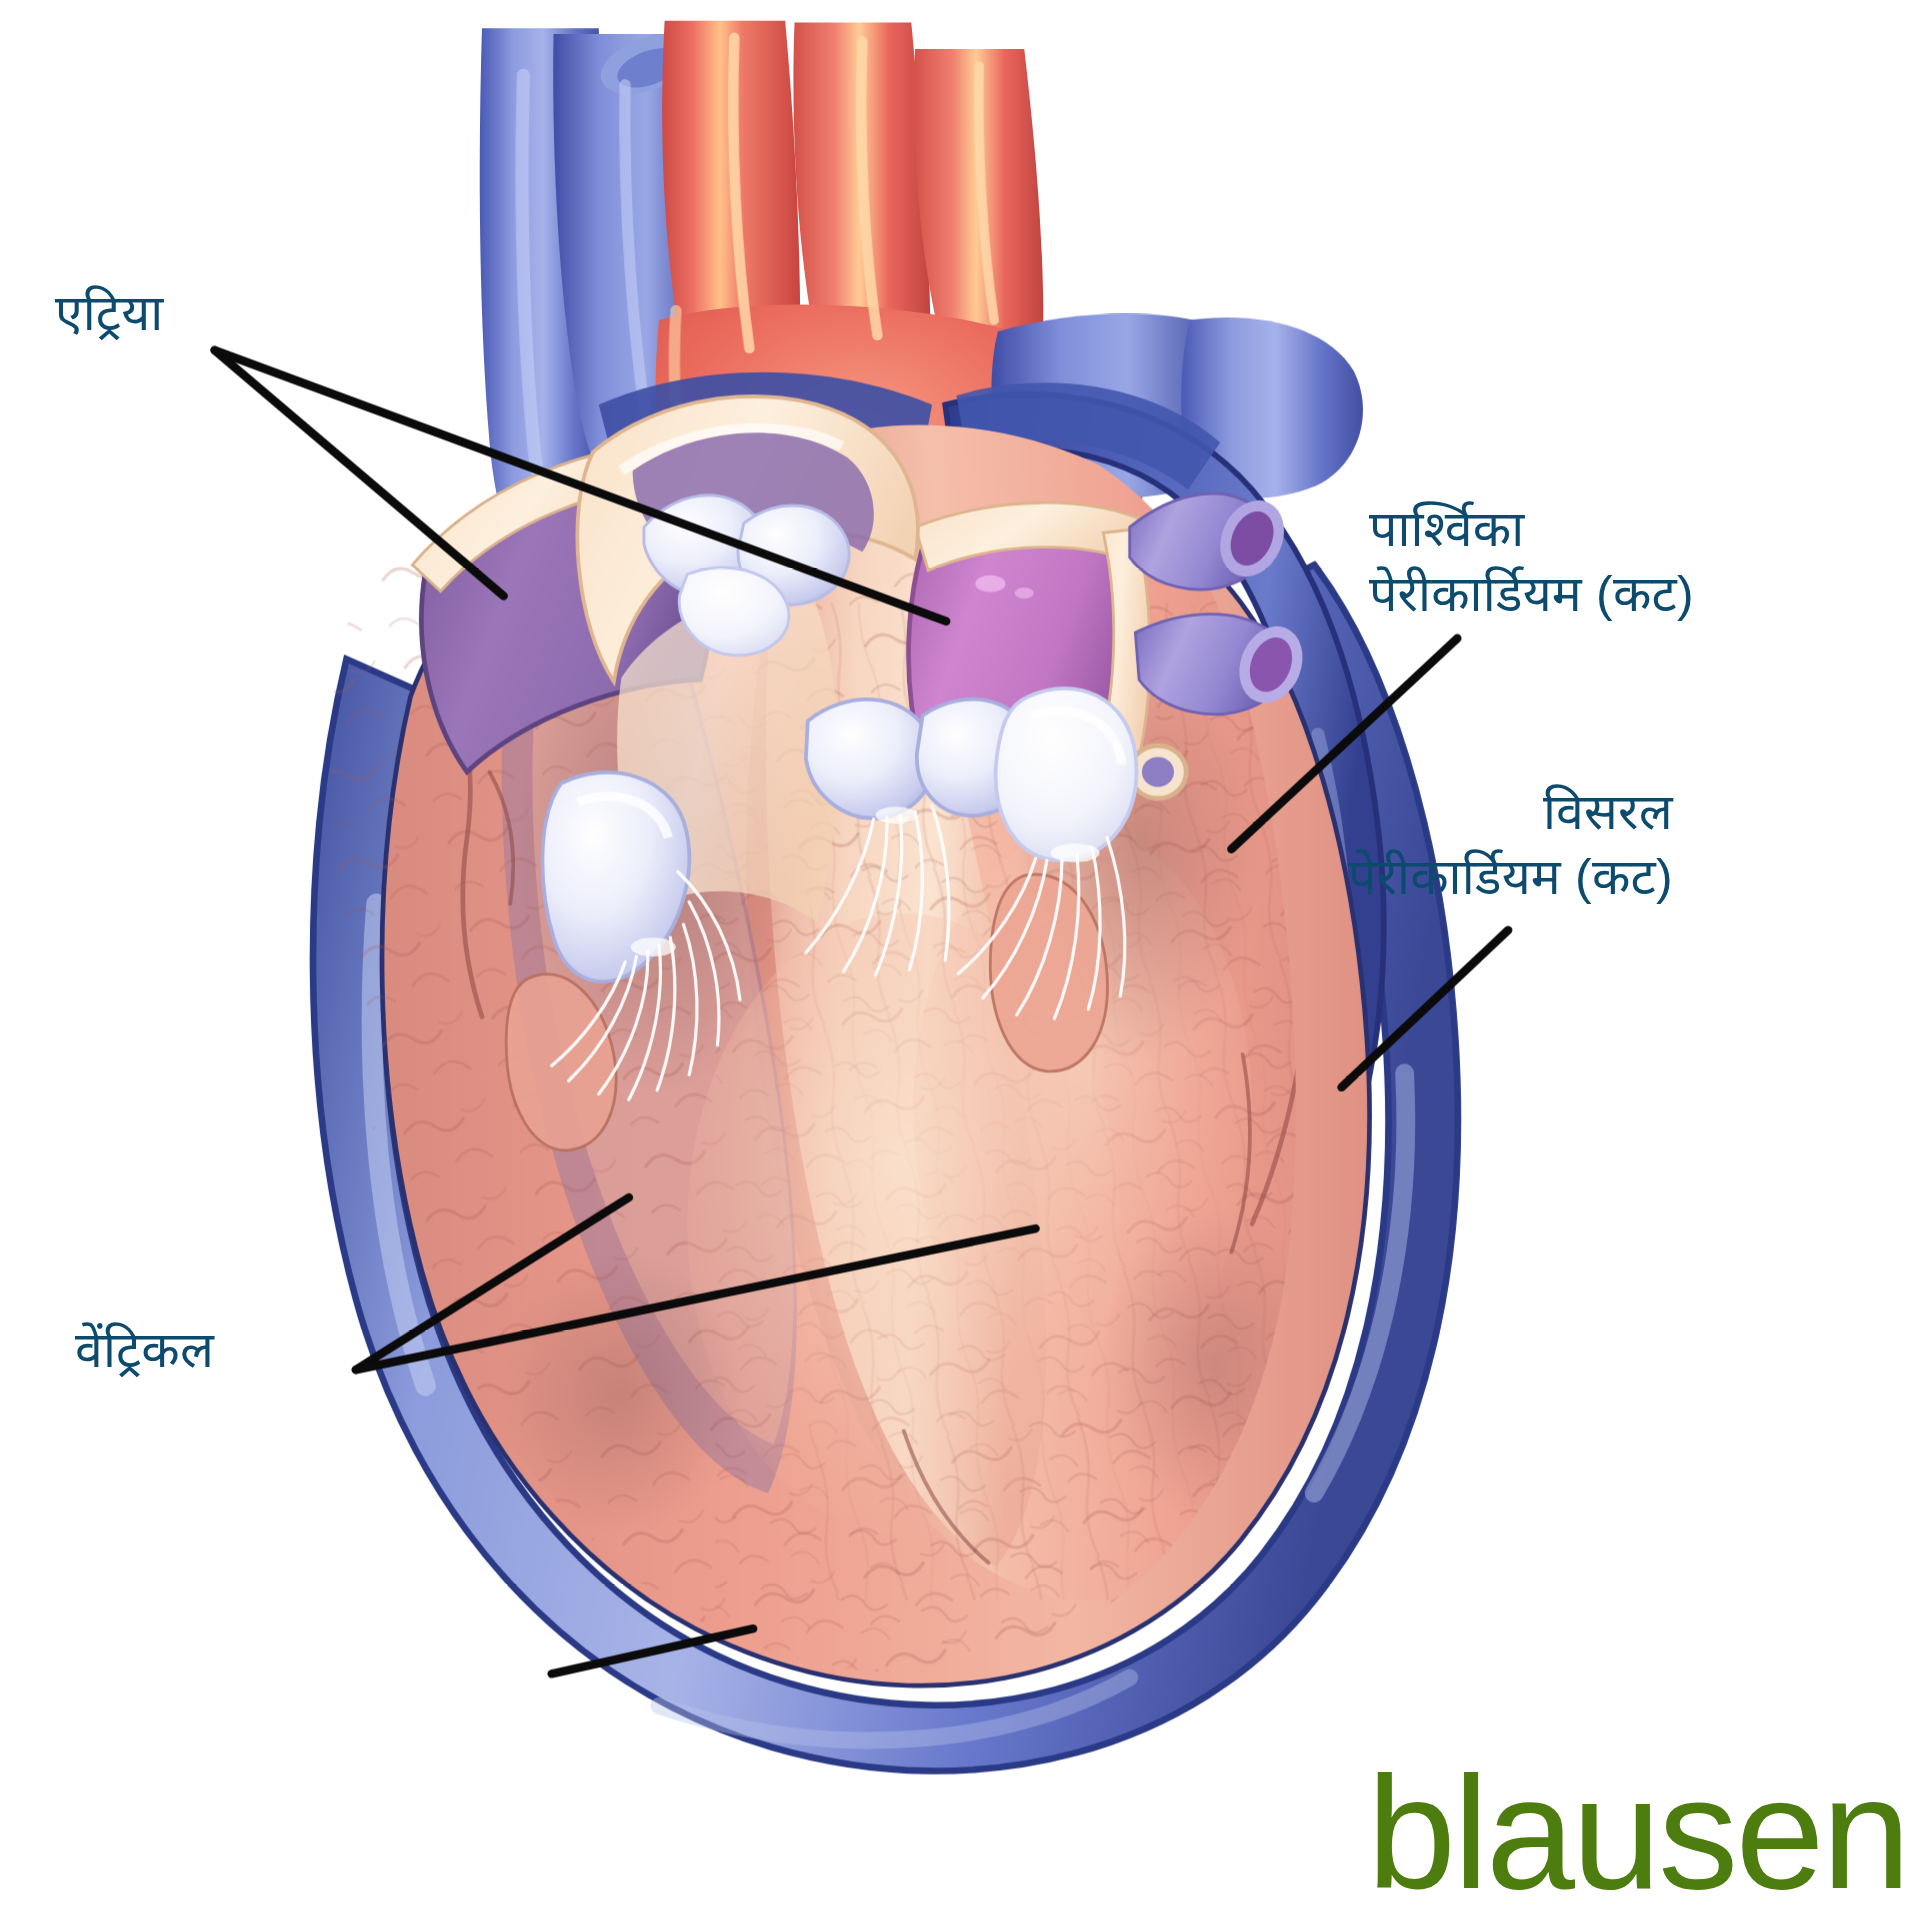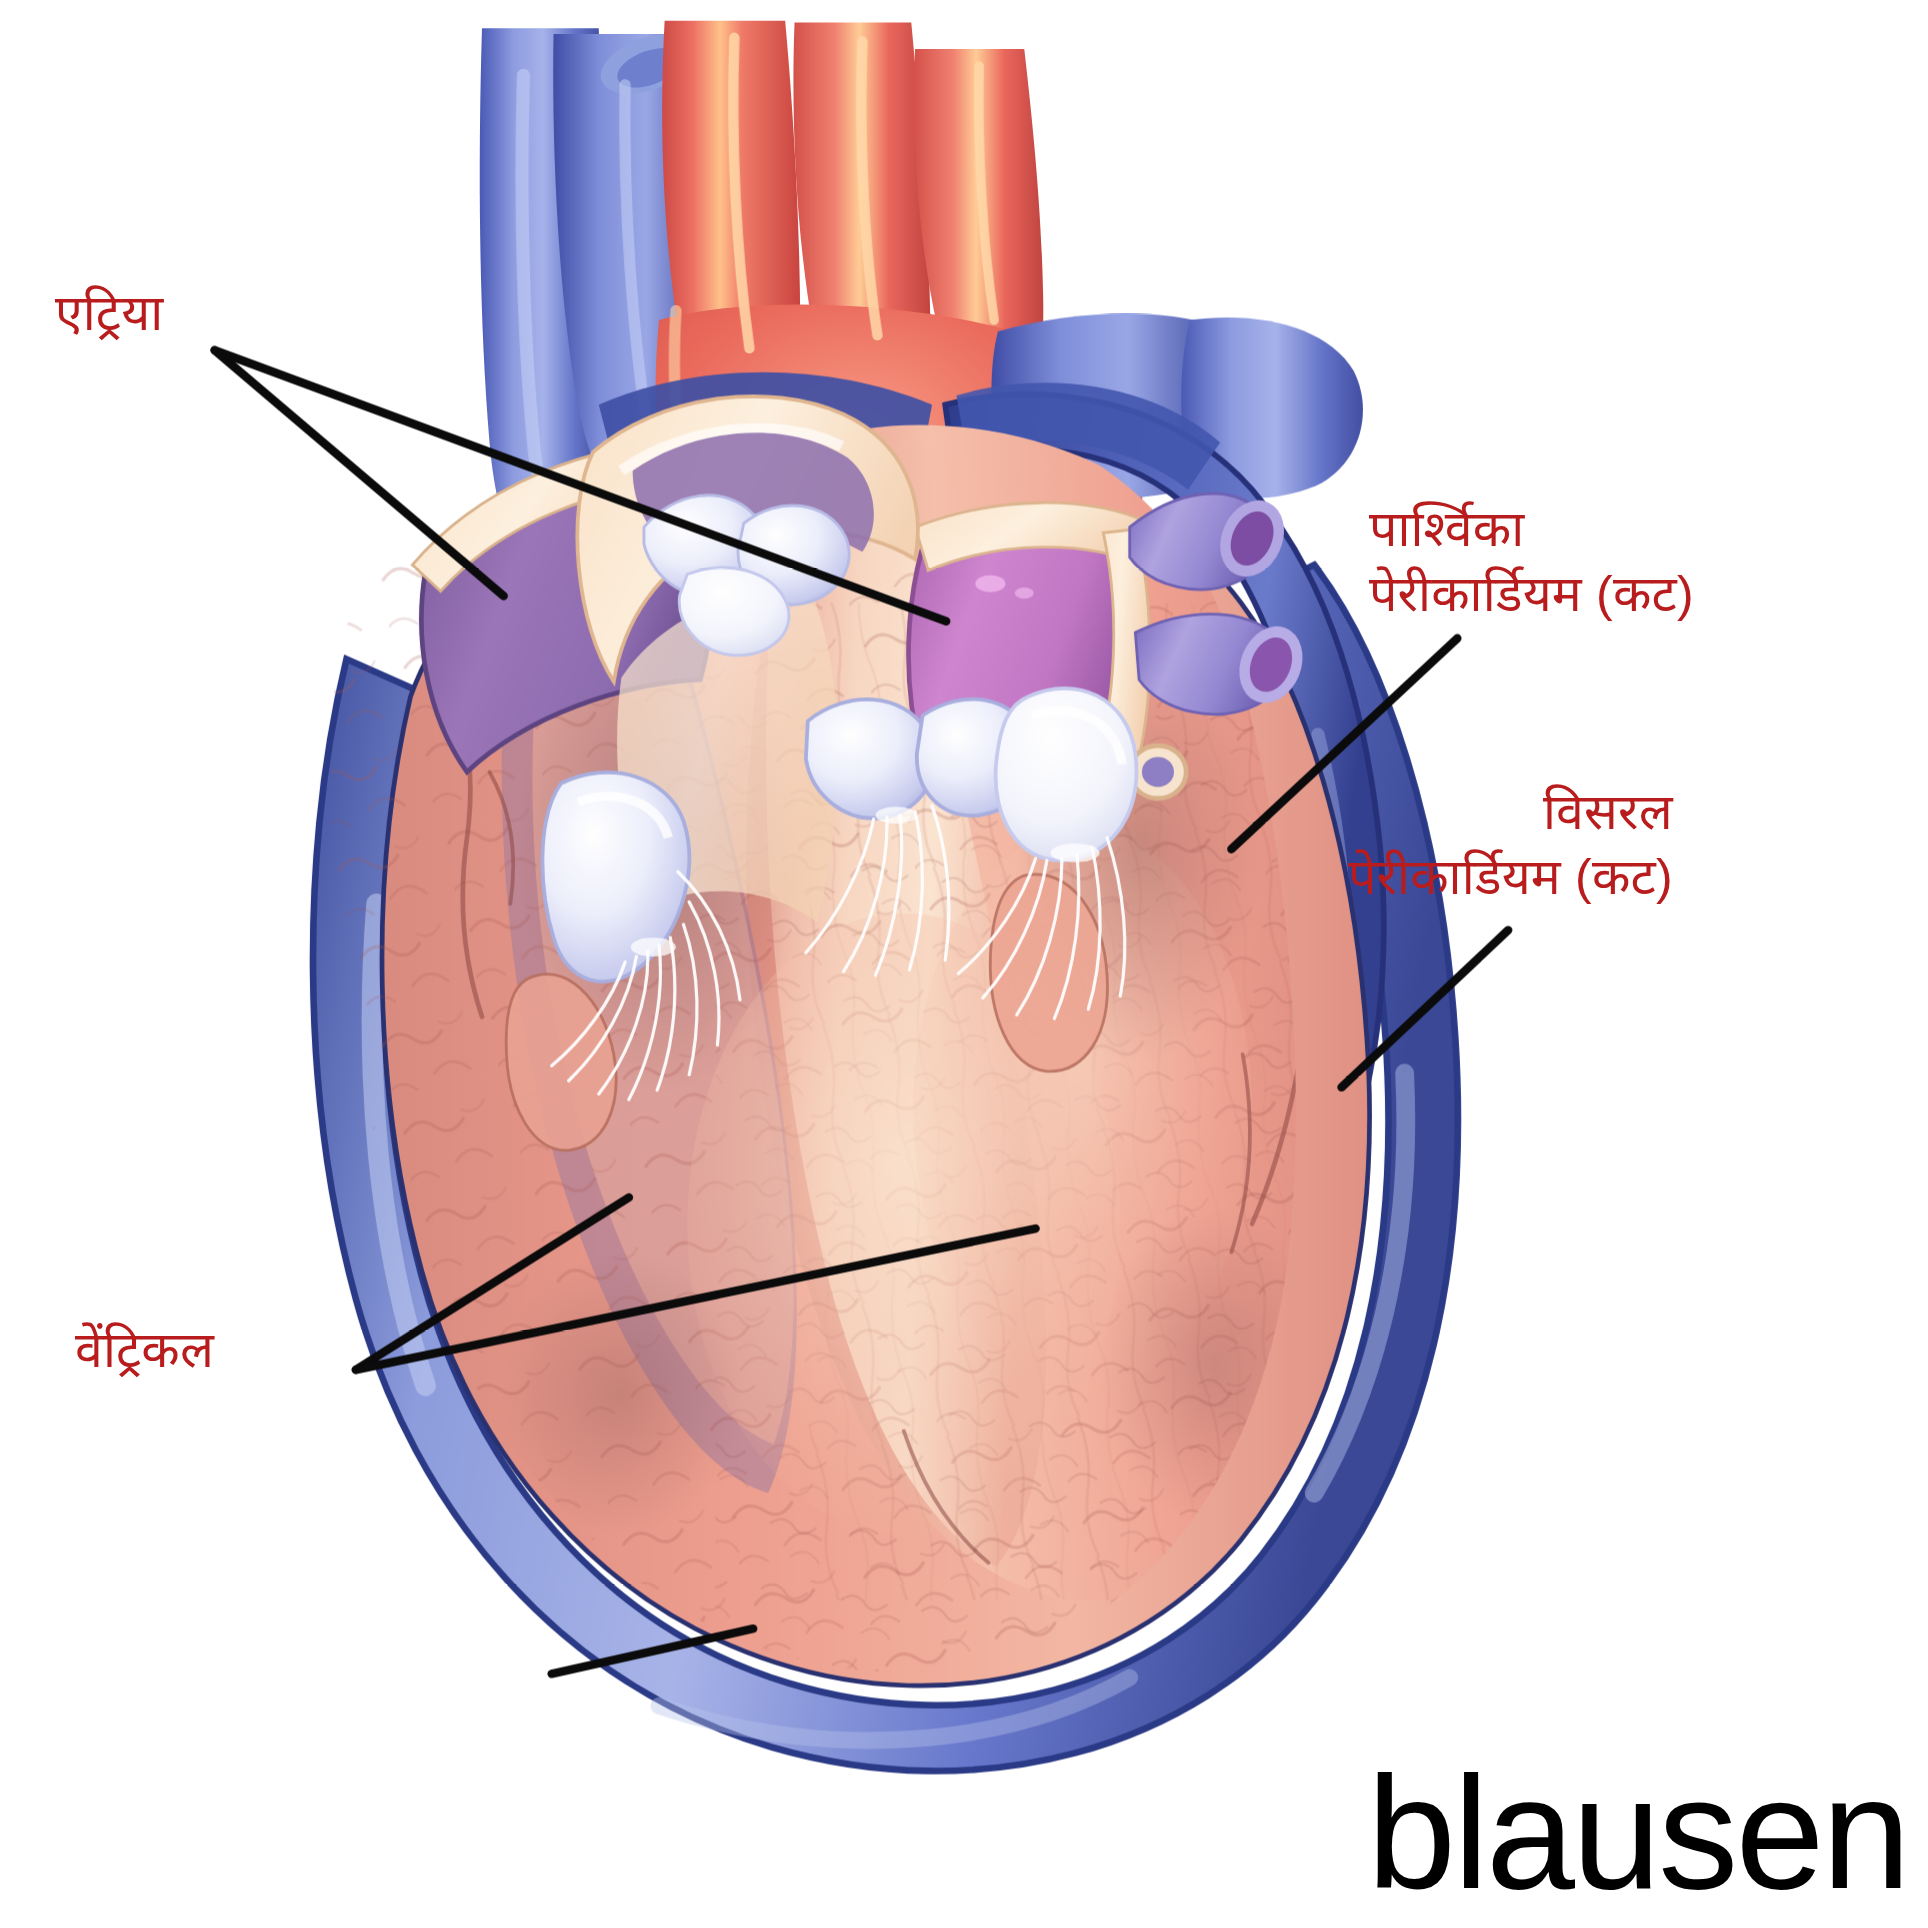--- a/index.html
+++ b/index.html
@@ -17,39 +17,39 @@
     font-family: "Liberation Sans", "DejaVu Sans", sans-serif;
   }
   #figure {
     position: absolute;
     inset: 0;
     width: 1928px;
     height: 1928px;
   }
   .label {
     position: absolute;
-    color: #b91c1c;
+    color: #0c4a6e;
     font-family: "Liberation Sans", "DejaVu Sans", sans-serif;
     font-size: 50px;
     line-height: 1.30;
     white-space: pre-line;
     letter-spacing: 0.2px;
   }
   .label-title {
     position: absolute;
     color: #000000;
     font-family: "Liberation Sans", "DejaVu Sans", sans-serif;
     font-size: 55px;
     font-weight: 700;
     letter-spacing: 0.4px;
     white-space: nowrap;
   }
   .watermark {
     position: absolute;
-    color: #000000;
+    color: #4d7c0f;
     font-family: "Liberation Sans", "DejaVu Sans", sans-serif;
     font-size: 160px;
     font-weight: 400;
     letter-spacing: -2.8px;
     line-height: 1;
     user-select: none;
   }
 </style>
 </head>
 <body>

